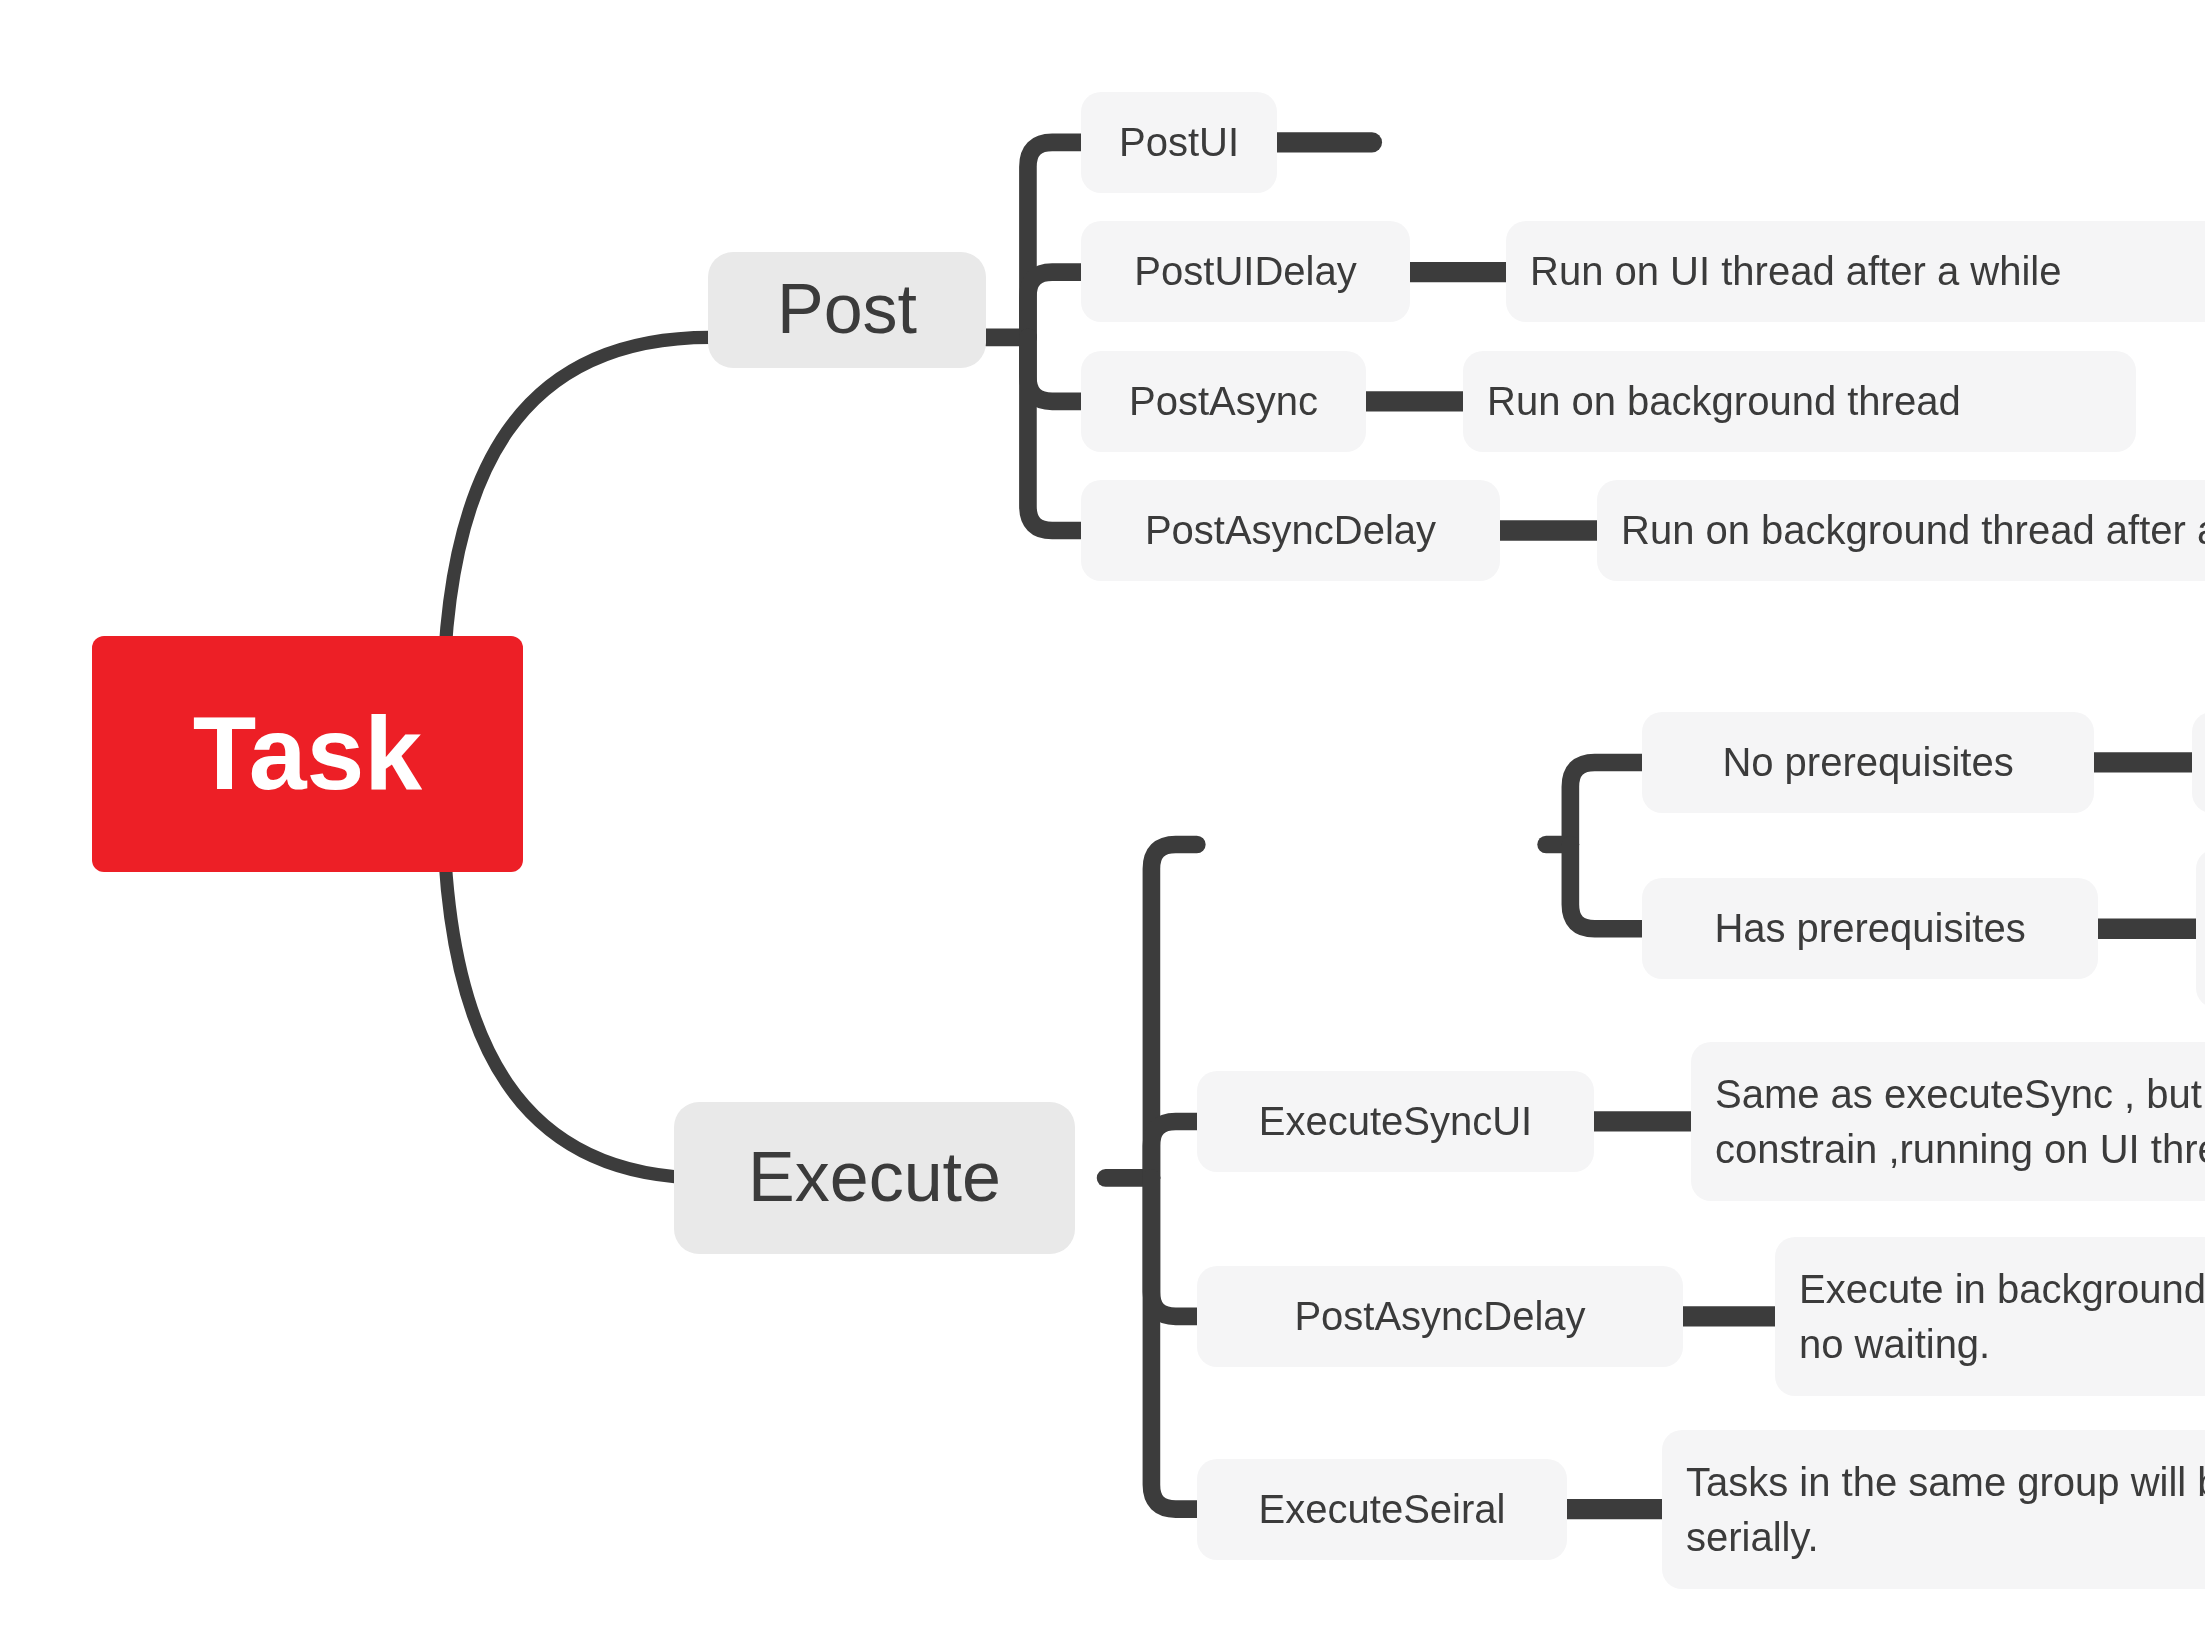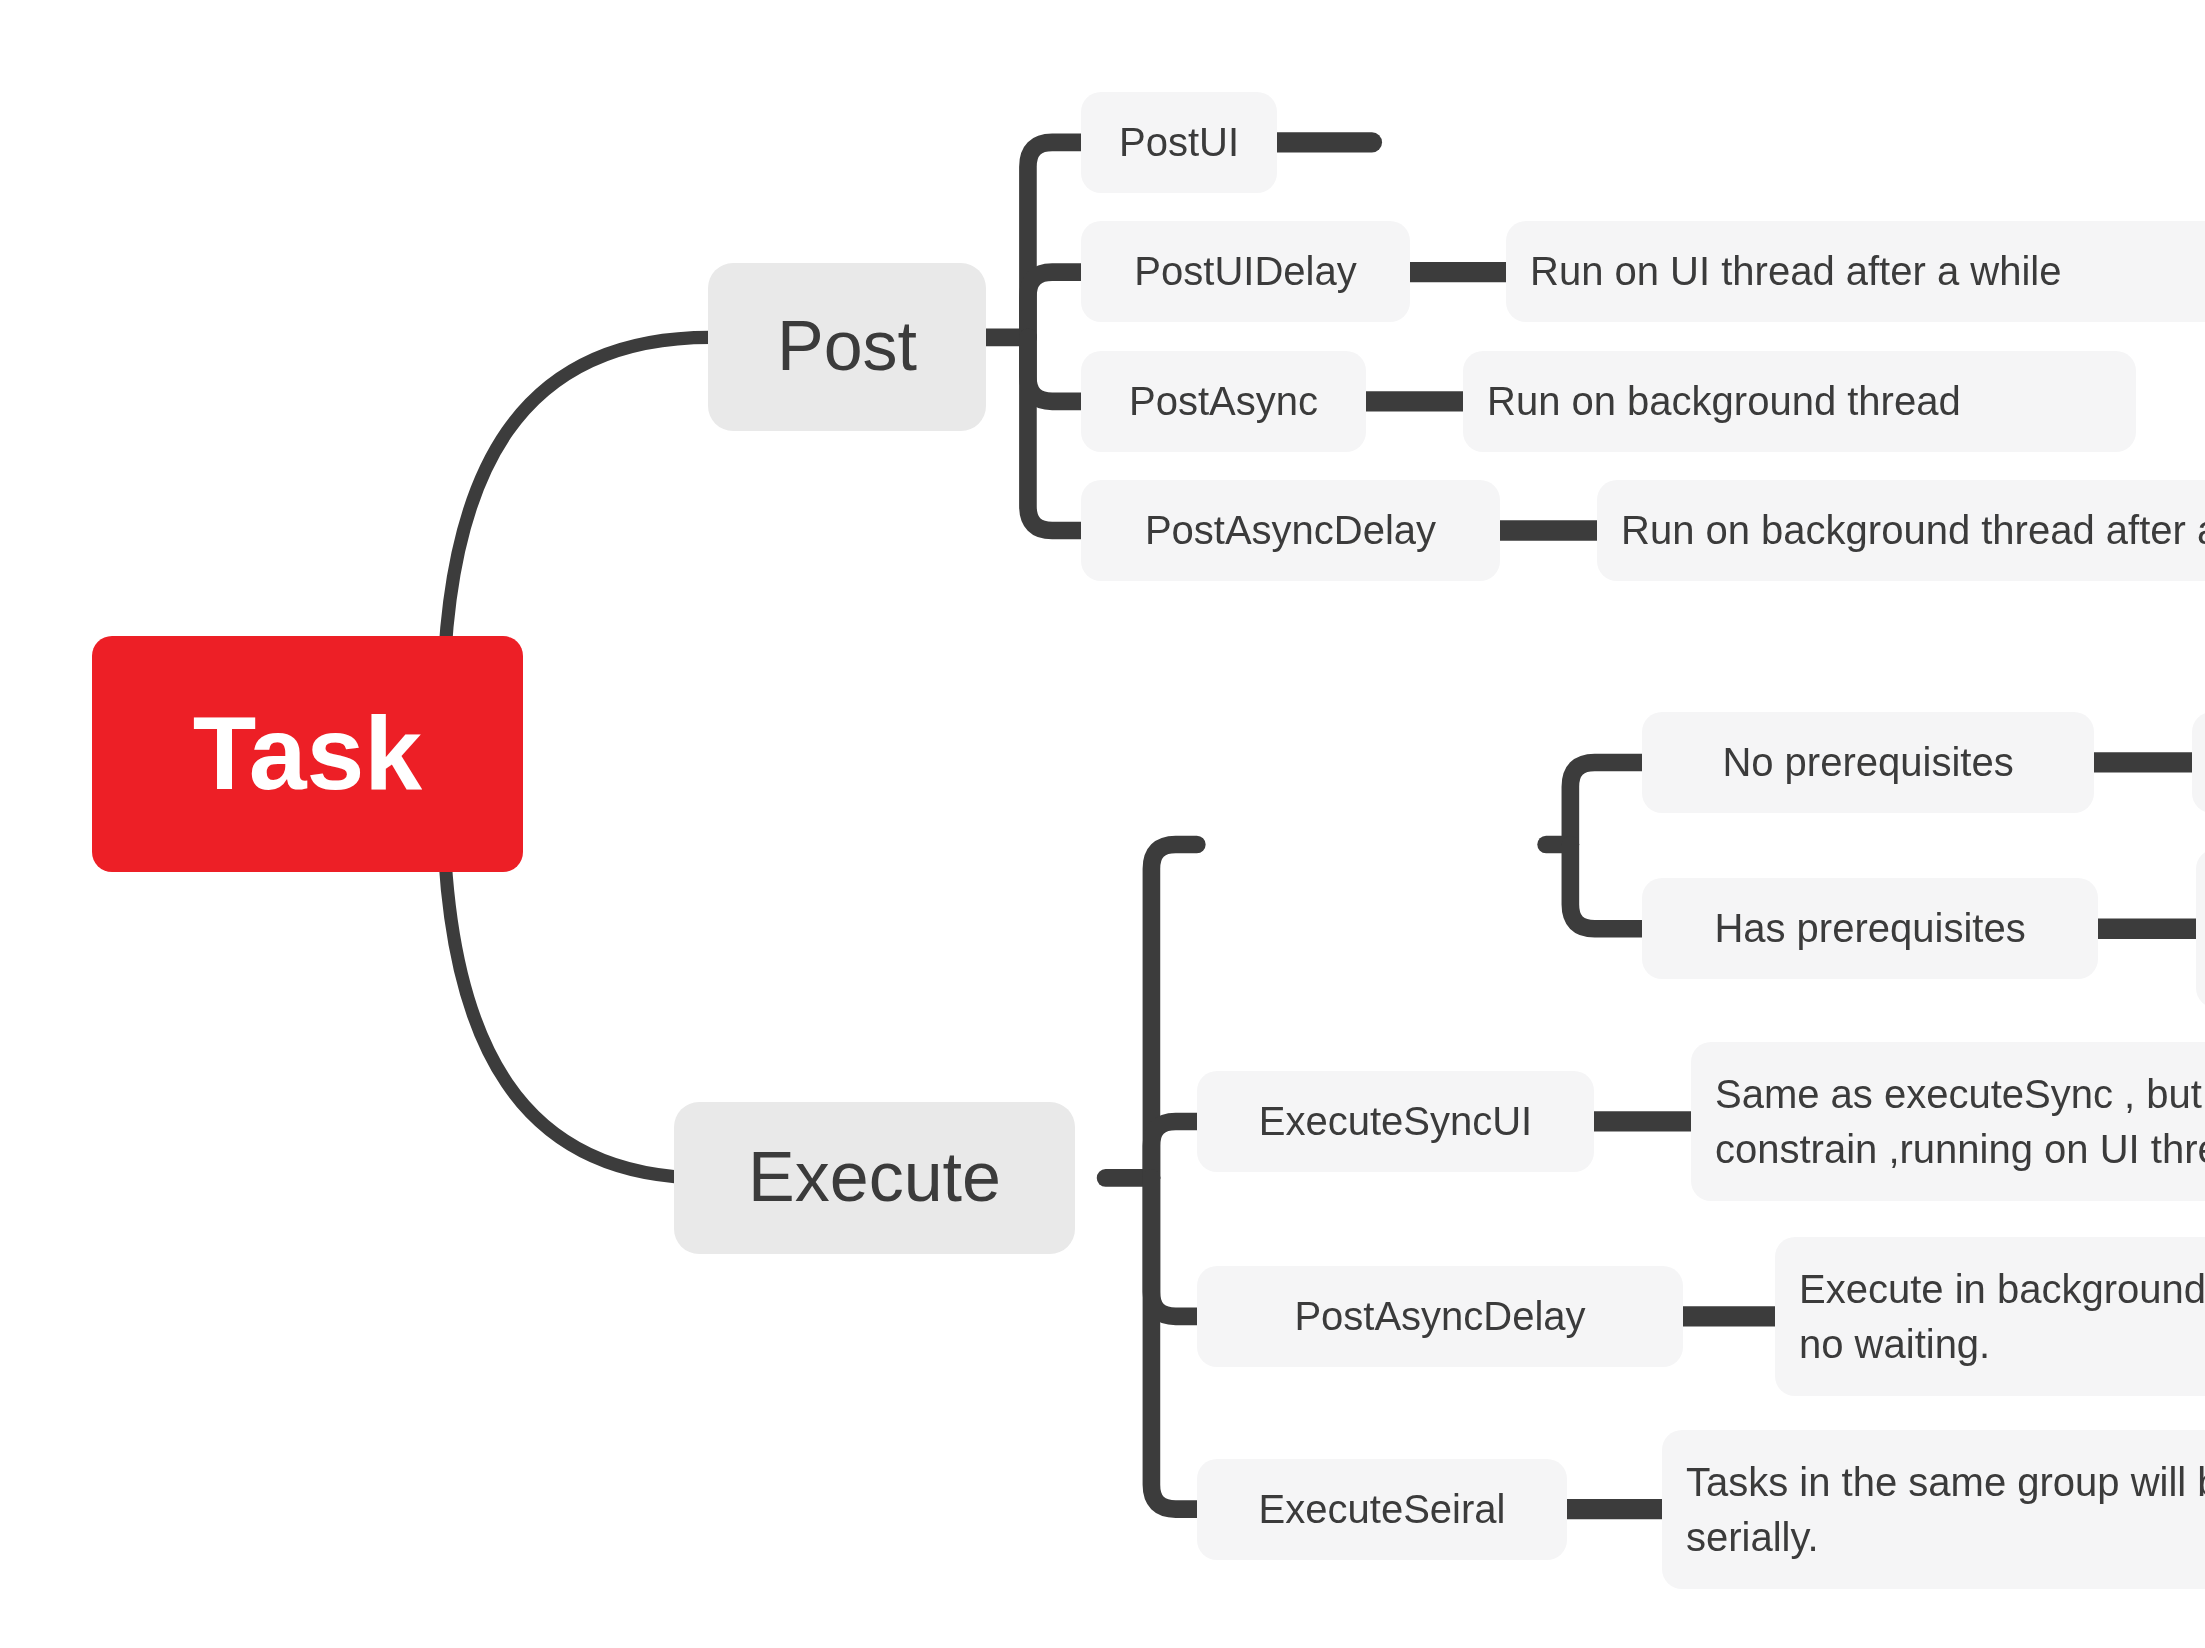--- a/index.html
+++ b/index.html
@@ -25,21 +25,21 @@
     font-size:40px;line-height:1.36;white-space:pre-line;
     padding:0 24px;
   }
   .leaf-label{justify-content:center;white-space:nowrap;}
   .branch{
     background:var(--branch_bg);border-radius:25px;font-size:70px;
     justify-content:center;white-space:nowrap;
   }
   .root{
     background:var(--root_bg);color:var(--root_text);
-    font-size:104px;font-weight:700;border-radius:20px;
+    font-size:104px;font-weight:700;border-radius:12px;
     justify-content:center;white-space:nowrap;
   }
 </style>
 </head>
 <body>
 
 <div class="canvas">
 
   <svg class="wires" width="3161" height="1648" viewBox="0 0 7166 3737">
 
@@ -68,21 +68,21 @@
     <path class="w46" d="M 3390 1203 H 3625"></path>
     <path class="w46" d="M 4735 1729 H 4974"></path>
     <path class="w46" d="M 4744 2106 H 4983"></path>
     <path class="w46" d="M 3602 2543 H 3839"></path>
     <path class="w46" d="M 3804 2985 H 4030"></path>
     <path class="w46" d="M 3542 3422 H 3774"></path>
   </svg>
 
   <div class="node root" style="left:92px;top:636px;width:431px;height:236px">Task</div>
 
-  <div class="node branch" style="left:708px;top:263px;width:278px;height:168px">Post</div>
+  <div class="node branch" style="left:708px;top:252px;width:278px;height:116px">Post</div>
   <div class="node branch" style="left:674px;top:1102px;width:401px;height:152px">Execute</div>
 
   <div class="node leaf-label" style="left:1081px;top:92px;width:196px;height:101px">PostUI</div>
 
   <div class="node leaf-label" style="left:1081px;top:221px;width:329px;height:101px">PostUIDelay</div>
   <div class="node" style="left:1506px;top:221px;width:737px;height:101px">Run on UI thread after a while</div>
 
   <div class="node leaf-label" style="left:1081px;top:351px;width:285px;height:101px">PostAsync</div>
   <div class="node" style="left:1463px;top:351px;width:673px;height:101px">Run on background thread</div>
 

